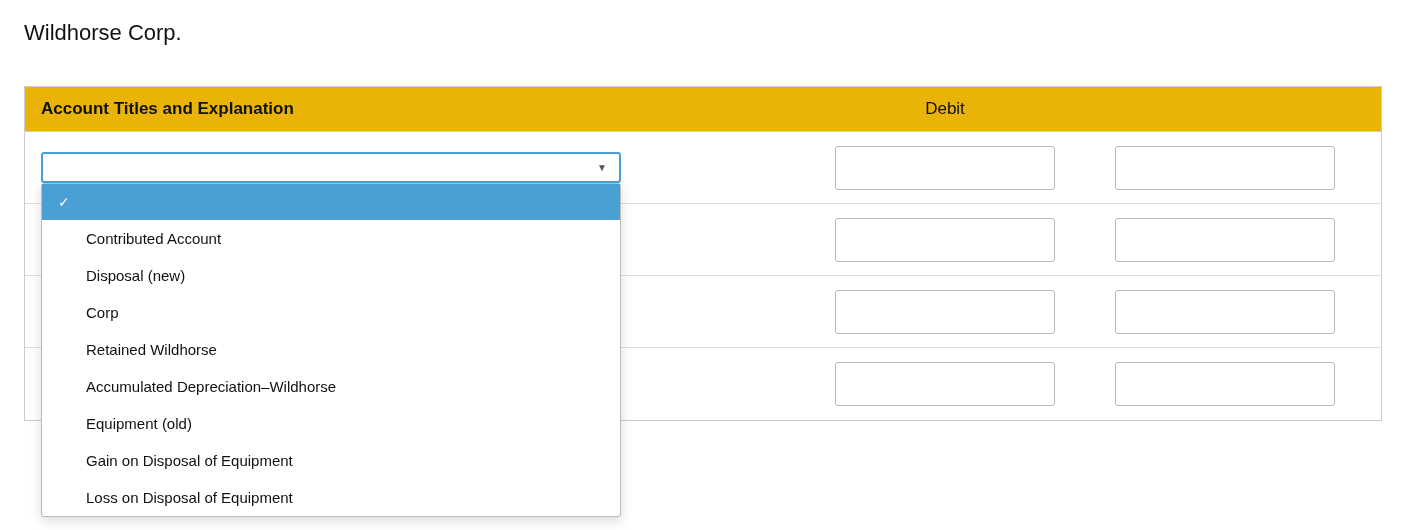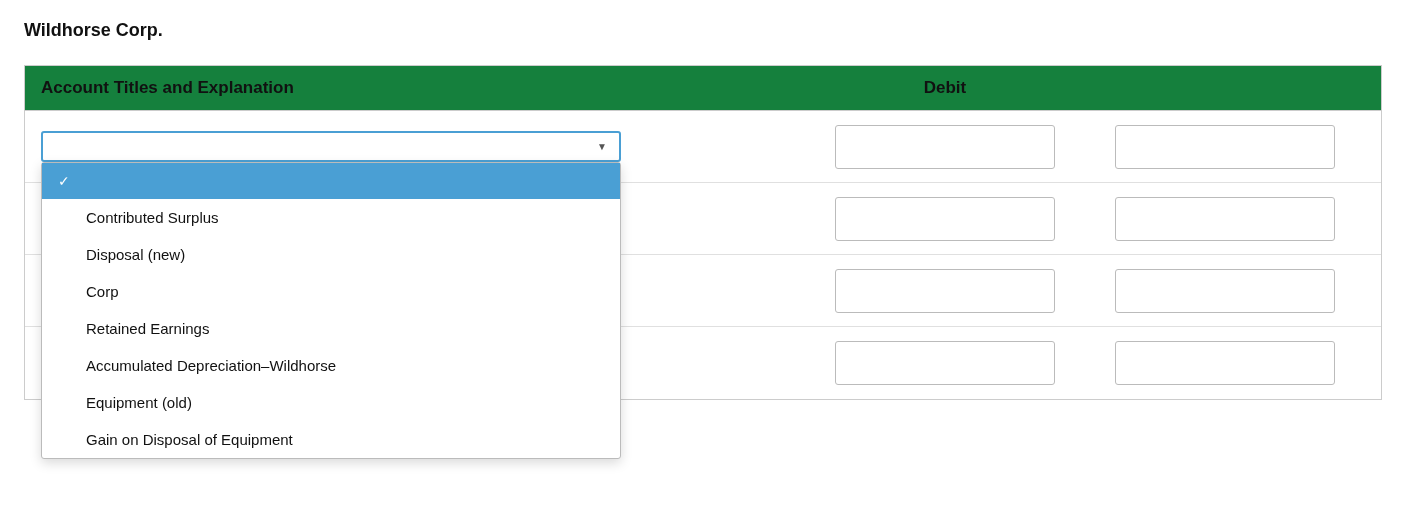--- a/index.html
+++ b/index.html
@@ -12,47 +12,47 @@
     body {
       background: #fff;
       width: 1406px;
       min-height: 530px;
       padding: 20px 24px;
       font-size: 16px;
       color: #111;
     }
 
     .company-name {
-      font-size: 18px;
-      font-weight: 700;
-      margin-bottom: 24px;
+      font-size: 22px;
+      font-weight: 400;
+      margin-bottom: 40px;
     }
 
     .table-wrapper {
       width: 100%;
       position: relative;
     }
 
     .table-header {
       display: grid;
       grid-template-columns: 1fr 280px 280px;
-      background: #15803d;
+      background: #eab308;
       padding: 12px 16px;
       border: 1px solid #ccc;
       border-bottom: none;
     }
 
     .table-header .col-label {
       font-weight: 800;
       font-size: 17px;
     }
 
     .table-header .col-debit,
     .table-header .col-credit {
-      font-weight: 700;
+      font-weight: 400;
       font-size: 17px;
       text-align: center;
     }
 
     .table-body {
       border: 1px solid #ccc;
       position: relative;
     }
 
     .table-row {
@@ -174,45 +174,49 @@
           <span></span>
           <span class="chevron">▼</span>
         </div>
         <div class="dropdown-menu">
           <div class="dropdown-item selected">
             <span class="check-icon">✓</span>
             <span></span>
           </div>
           <div class="dropdown-item">
             <span class="check-icon"></span>
-            <span>Contributed Surplus</span>
+            <span>Contributed Account</span>
           </div>
           <div class="dropdown-item">
             <span class="check-icon"></span>
             <span>Disposal (new)</span>
           </div>
           <div class="dropdown-item">
             <span class="check-icon"></span>
             <span>Corp</span>
           </div>
           <div class="dropdown-item">
             <span class="check-icon"></span>
-            <span>Retained Earnings</span>
+            <span>Retained Wildhorse</span>
           </div>
           <div class="dropdown-item">
             <span class="check-icon"></span>
             <span>Accumulated Depreciation–Wildhorse</span>
           </div>
           <div class="dropdown-item">
             <span class="check-icon"></span>
             <span>Equipment (old)</span>
           </div>
           <div class="dropdown-item">
             <span class="check-icon"></span>
             <span>Gain on Disposal of Equipment</span>
+          </div>
+          <div class="dropdown-item">
+            <span class="check-icon"></span>
+            <span>Loss on Disposal of Equipment</span>
           </div>
         </div>
       </div>
       <div class="col-input">
         <input class="input-box" type="text" style="">
       </div>
       <div class="col-input">
         <input class="input-box" type="text" style="">
       </div>
     </div>

